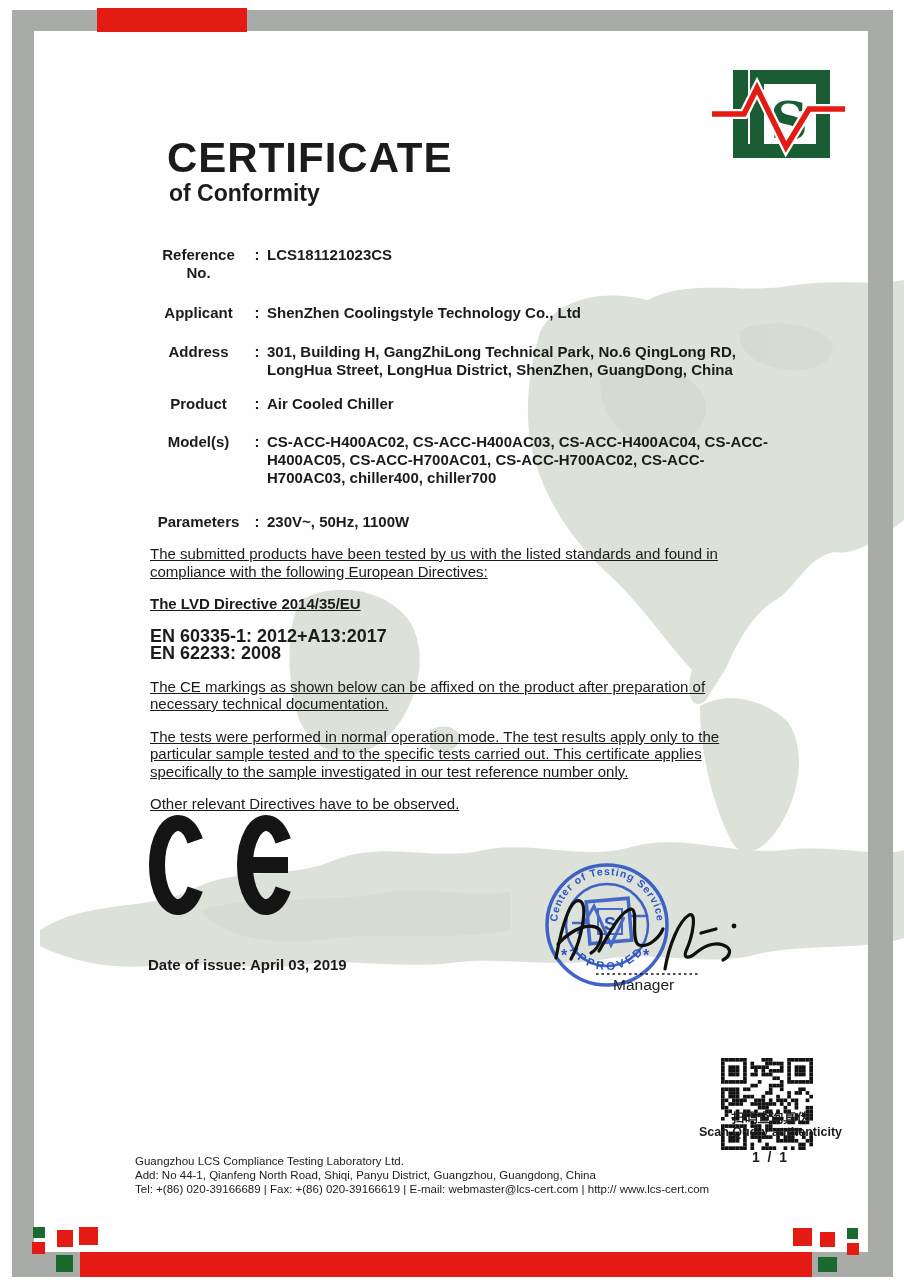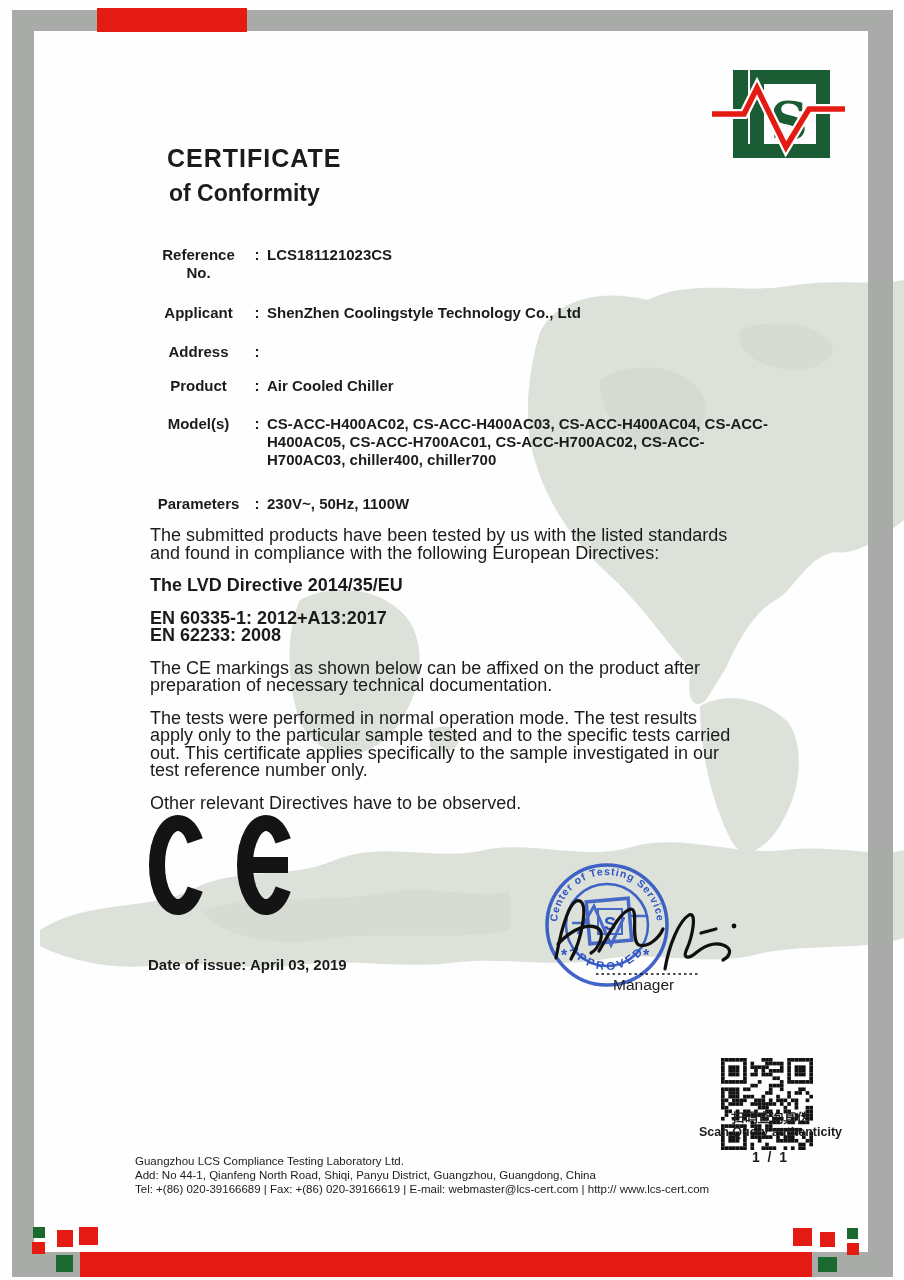--- a/index.html
+++ b/index.html
@@ -8,29 +8,29 @@
   .abs{position:absolute;}
   
   .bar{background:#a9aba8;}
   .red{background:#e41b13;}
   .green{background:#1a6a2f;}
   
   #map{position:absolute;left:0;top:0;z-index:0;}
   
   #content{position:absolute;left:150px;top:246px;width:585px;z-index:2;}
   #titleblock{position:absolute;left:167px;top:140px;z-index:2;}
-  #titleblock h1{margin:0;font-size:25px;letter-spacing:1px;font-weight:bold;line-height:36px;}
+  #titleblock h1{margin:0;font-size:42px;letter-spacing:1px;font-weight:bold;line-height:36px;}
   #titleblock h2{margin:4px 0 0 2px;font-size:23px;font-weight:bold;line-height:26px;}
   .frow{display:flex;font-weight:bold;font-size:15px;line-height:18px;}
   .flabel{width:97px;flex:none;text-align:center;}
   .fcolon{width:20px;flex:none;text-align:center;}
   .fvalue{width:505px;flex:none;}
   .mb22{margin-bottom:22px}.mb21{margin-bottom:21px}.mb16{margin-bottom:16px}
   .mb20{margin-bottom:20px}.mb26{margin-bottom:26px}.mb12{margin-bottom:14px}
-  .para{font-size:18px;line-height:17.5px;margin:0 0 15px 0;width:585px;}
+  .para{font-size:15px;line-height:17.5px;margin:0 0 15px 0;width:585px;text-decoration:underline;}
   .bold{font-weight:bold;}
   .stdline{font-size:18px;line-height:17.5px;font-weight:bold;margin:0;}
   #dateline{position:absolute;left:148px;top:956px;font-size:15px;font-weight:bold;z-index:2;}
   
   #footer-left{position:absolute;left:135px;top:1154px;font-size:11.5px;line-height:14px;z-index:2;}
   #footer-right{position:absolute;left:688px;top:1110px;width:165px;text-align:center;z-index:2;}
   #qr-caption-cn{font-size:13px;font-weight:bold;line-height:15px;}
   #qr-caption-en{font-size:12.5px;font-weight:bold;line-height:15px;}
   #page-number{font-size:14px;font-weight:bold;margin-top:9px;letter-spacing:2px;}
   #qr{position:absolute;left:721px;top:1058px;width:92px;height:92px;z-index:2;}
@@ -101,20 +101,21 @@
       <span class="fvalue">LCS181121023CS</span>
     </div>
     <div class="frow mb21">
       <span class="flabel">Applicant</span>
       <span class="fcolon">:</span>
       <span class="fvalue">ShenZhen Coolingstyle Technology Co., Ltd</span>
     </div>
     <div class="frow mb16">
       <span class="flabel">Address</span>
       <span class="fcolon">:</span>
+      <span class="fvalue">301, Building H, GangZhiLong Technical Park, No.6 QingLong RD, LongHua Street, LongHua District, ShenZhen, GuangDong, China</span>
     </div>
     <div class="frow mb20">
       <span class="flabel">Product</span>
       <span class="fcolon">:</span>
       <span class="fvalue">Air Cooled Chiller</span>
     </div>
     <div class="frow mb26">
       <span class="flabel">Model(s)</span>
       <span class="fcolon">:</span>
       <span class="fvalue">CS-ACC-H400AC02, CS-ACC-H400AC03, CS-ACC-H400AC04, CS-ACC-H400AC05, CS-ACC-H700AC01, CS-ACC-H700AC02, CS-ACC-H700AC03, chiller400, chiller700</span>

